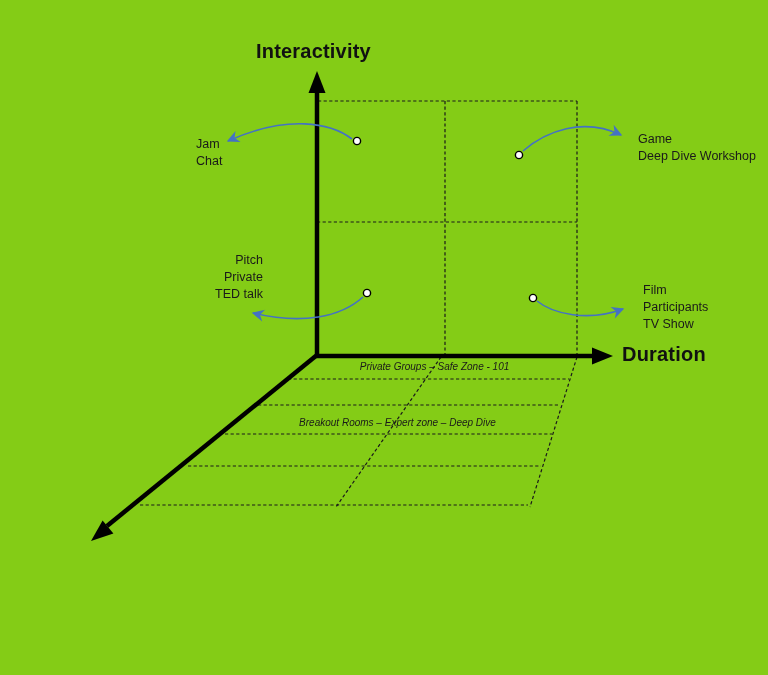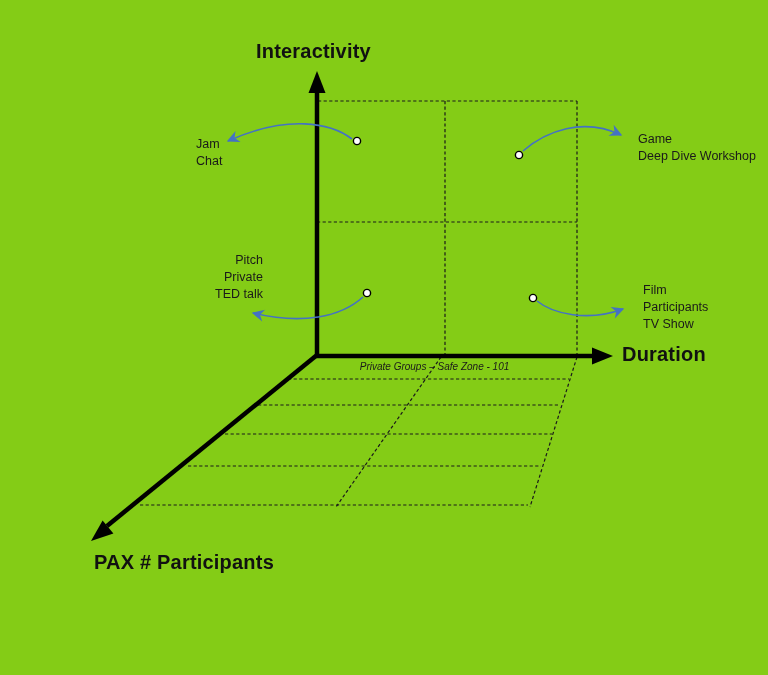--- a/index.html
+++ b/index.html
@@ -96,21 +96,20 @@
     <g stroke="#000" stroke-width="1.4" fill="#fff">
       <circle cx="357" cy="141" r="3.6"></circle>
       <circle cx="519" cy="155" r="3.6"></circle>
       <circle cx="367" cy="293" r="3.6"></circle>
       <circle cx="533" cy="298" r="3.6"></circle>
     </g>
   </svg>
 
   <div class="lbl lbl-axis" style="left:256px; top:40px;">Interactivity</div>
   <div class="lbl lbl-axis" style="left:622px; top:343px;">Duration</div>
-  <div class="lbl lbl-axis" style="left:94px; top:551px;">PAX # Participants</div>
 
   <div class="lbl lbl-small" style="left:180px; top:136px;margin-left:16px;">
     <div>Jam</div>
     <div>Chat</div>
   </div>
 
   <div class="lbl lbl-small" style="left:638px; top:131px;">
     <div>Game</div>
     <div>Deep Dive Workshop</div>
   </div>
@@ -121,14 +120,15 @@
     <div>TED talk</div>
   </div>
 
   <div class="lbl lbl-small" style="left:643px; top:282px;">
     <div>Film</div>
     <div>Participants</div>
     <div>TV Show</div>
   </div>
 
   <div class="lbl lbl-band" style="left:317px; top:361px; width:235px;">Private Groups – Safe Zone - 101</div>
+  <div class="lbl lbl-band" style="left:270px; top:417px; width:255px;">Breakout Rooms – Expert zone – Deep Dive</div>
 
 </div>
 
 </body></html>

